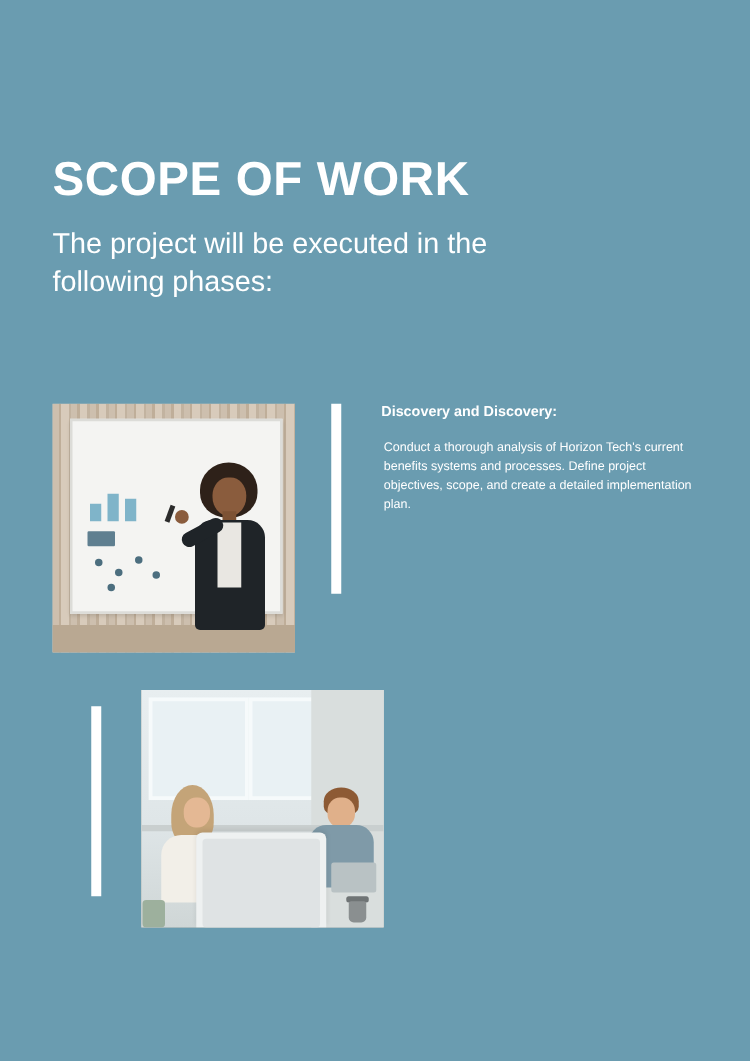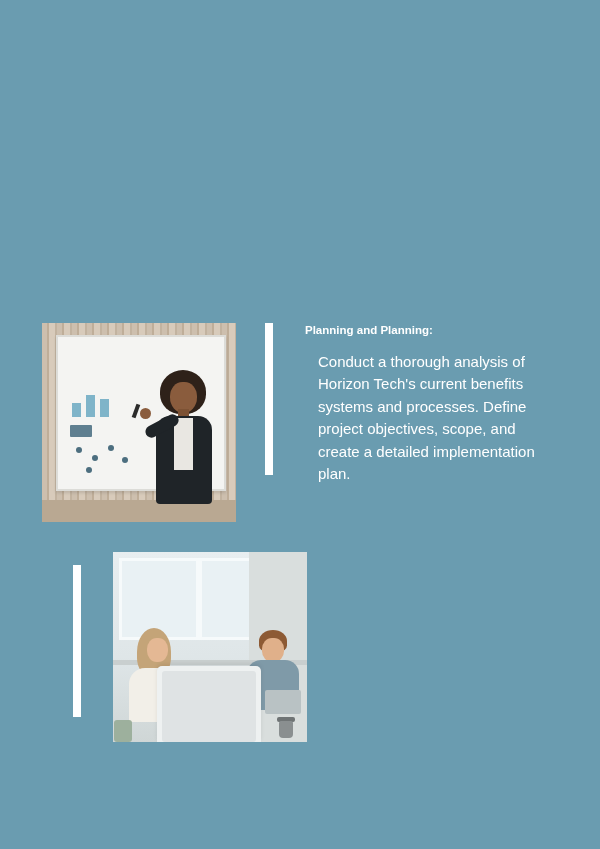--- a/index.html
+++ b/index.html
@@ -109,23 +109,23 @@
   }
 
   .phase-head {
     font-size: 11.5px;
     font-weight: bold;
     margin: 0 0 13px 0;
     line-height: 1.3;
     color: #ffffff;
   }
   .phase-body {
-    font-size: 15px;
+    font-size: 10px;
     line-height: 1.5;
-    margin: 13px;
+    margin: 2px;
     color: #ffffff;
   }
 
   
   .wb-wall {
     position: absolute;
     inset: 0;
     background:
       repeating-linear-gradient(90deg,
         #cdbfae 0px, #cdbfae 5px,
@@ -410,20 +410,24 @@
     height: 22px;
     background: #9db09d;
     border-radius: 3px;
   }
 </style>
 </head>
 <body>
 
 <div class="page">
 
+  <div class="header">
+    <h1 class="title">SCOPE OF WORK</h1>
+    <p class="subtitle">The project will be executed in the following phases:</p>
+  </div>
 
   <div class="phase phase-1">
 
     <div class="photo photo-1">
       <div class="wb-wall"></div>
       <div class="wb-floor"></div>
       <div class="wb-board">
         <div class="wb-chart">
           <div class="wb-chart-bar" style="left:0px;height:14px;"></div>
           <div class="wb-chart-bar" style="left:14px;height:22px;"></div>
@@ -444,21 +448,21 @@
         <div class="p-shirt"></div>
         <div class="p-arm"></div>
         <div class="p-hand"></div>
         <div class="p-marker"></div>
       </div>
     </div>
 
     <div class="rule rule-1"></div>
 
     <div class="text-col text-col-1">
-      <p class="phase-head">Planning and Planning:</p>
+      <p class="phase-head">Discovery and Discovery:</p>
       <p class="phase-body">Conduct a thorough analysis of Horizon Tech's current benefits systems and processes. Define project objectives, scope, and create a detailed implementation plan.</p>
     </div>
   </div>
 
   <div class="phase phase-2">
 
 
     <div class="rule rule-2"></div>
 
     <div class="photo photo-2" style="margin-left:32px;">

